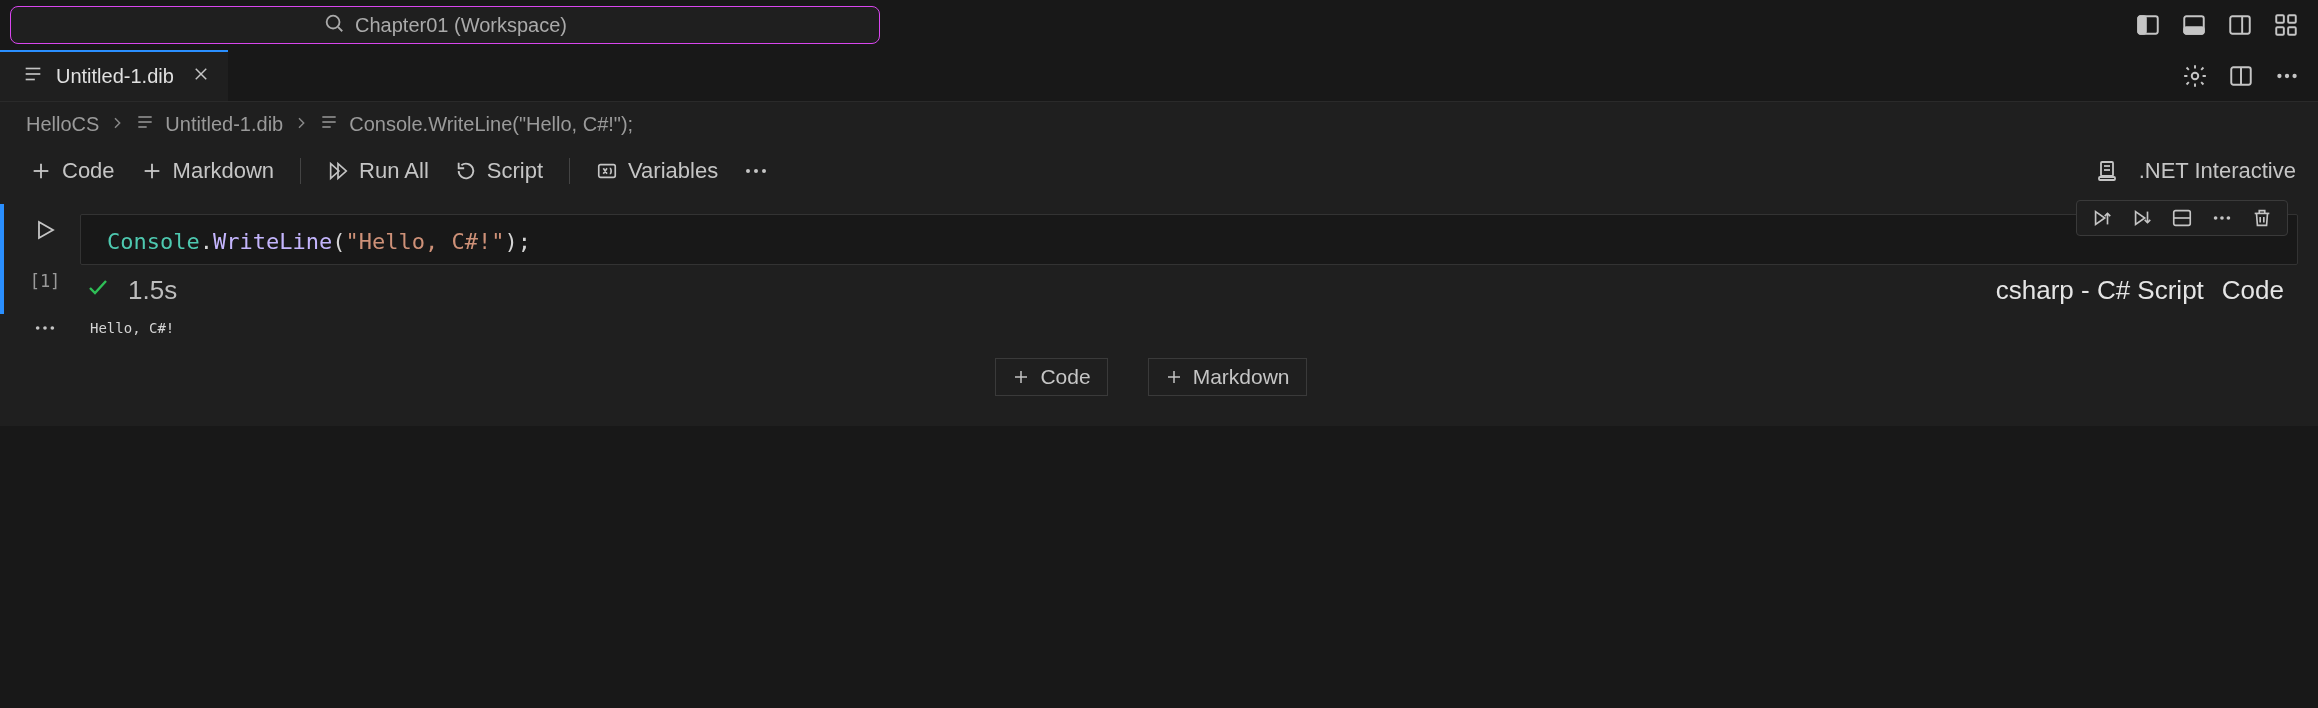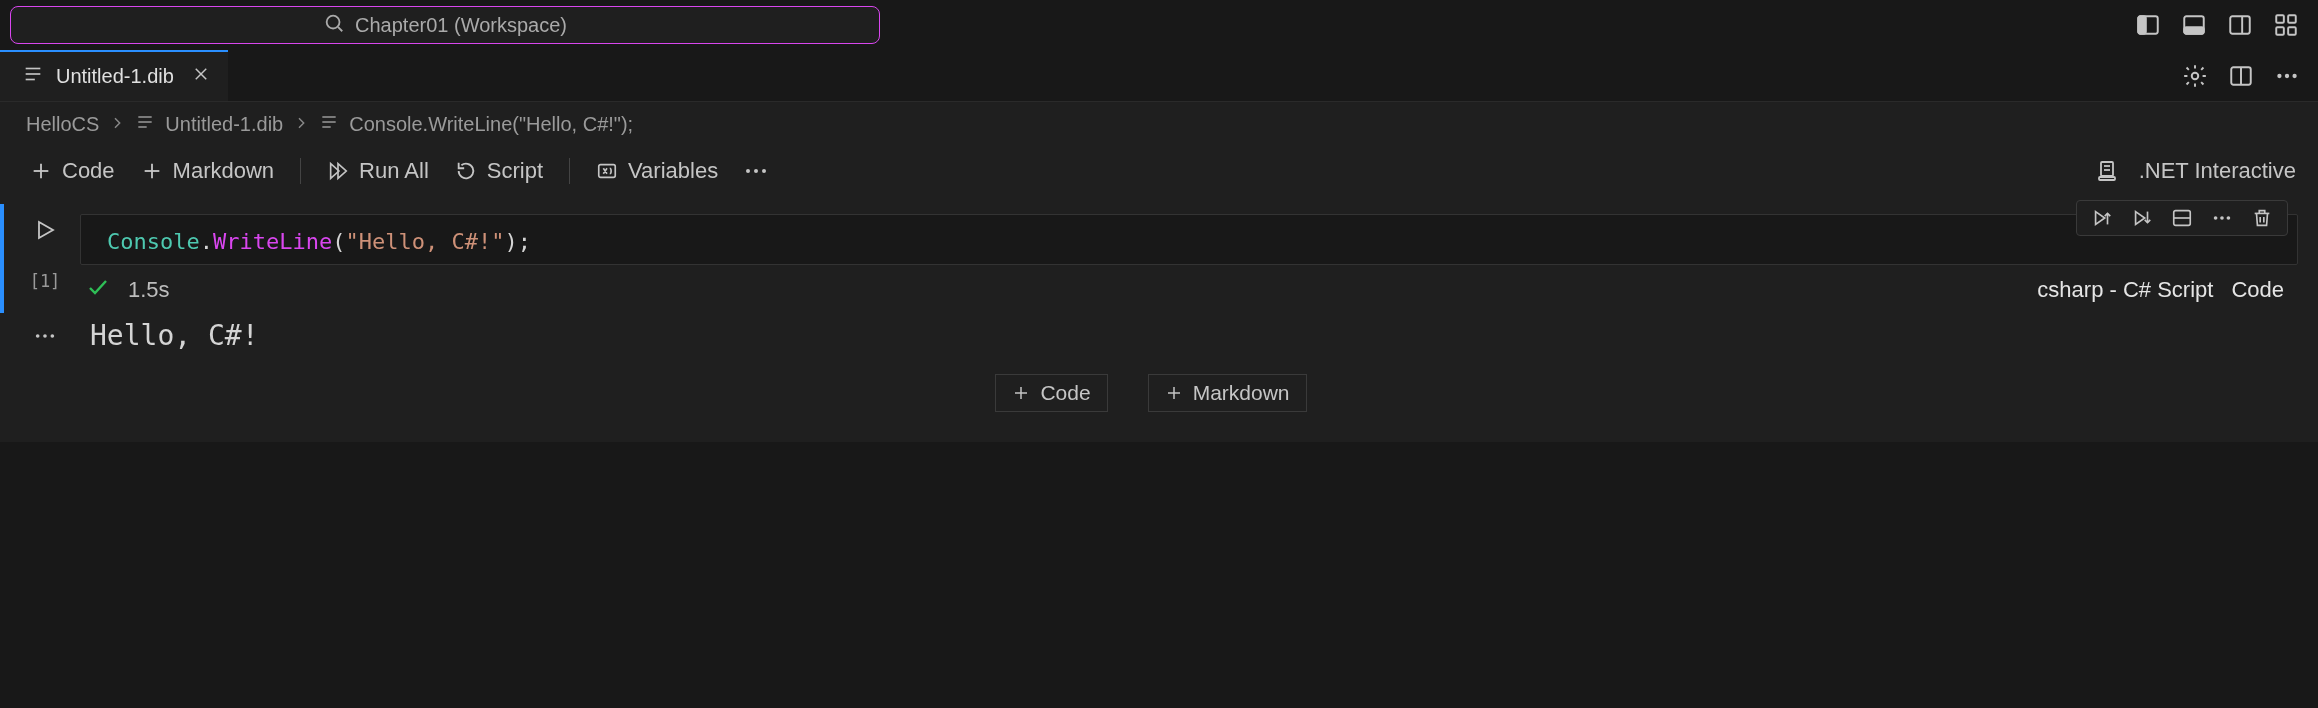--- a/index.html
+++ b/index.html
@@ -155,44 +155,44 @@
     margin: 10px 4px 0 0;
     border:1px solid #333;
     background:#181818;
     padding: 14px 22px 10px 26px;
     font-family: Menlo, Consolas, monospace;
     font-size: 22px;
     border-radius:2px;
   }
   .code-line { white-space:pre; }
   .tok-type { color:#4ec9b0; }
-  .tok-func { color:#d946ef; }
+  .tok-func { color:#c4b5fd; }
   .tok-punc { color:#d4d4d4; }
   .tok-str  { color:#ce9178; }
 
   .status-row {
     display:flex; align-items:center; gap:18px;
     padding: 10px 18px 8px 6px;
-    font-size:22px;
+    font-size:26px;
     color:#bdbdbd;
   }
   .status-row .check svg { width:24px; height:24px; color:#2fbf57; }
   .status-row .spacer { flex:1; }
   .status-row .lang { color:#e5e5e5; }
 
   .output-row {
     display:grid;
     grid-template-columns: 10px 70px 1fr;
     align-items:center;
   }
   .output-row .dots { color:#c5c5c5; display:flex; justify-content:center;}
   .output-row .dots svg { width:22px; height:8px; }
   .output-text {
     font-family: Menlo, Consolas, monospace;
-    font-size:28px; color:#d4d4d4;
+    font-size:14px; color:#d4d4d4;
     padding: 6px 10px;
   }
 
   .add-buttons {
     display:flex; justify-content:center; gap:40px;
     padding-top:16px;
   }
   .add-buttons .btn {
     display:flex; align-items:center; gap:10px;
     border:1px solid #3a3a3a;

